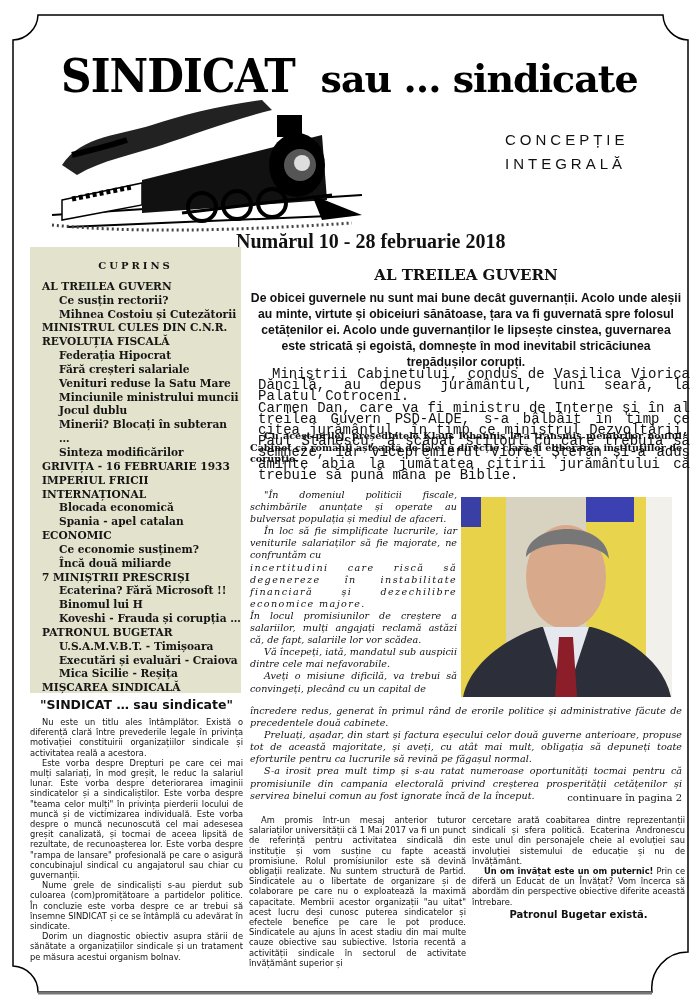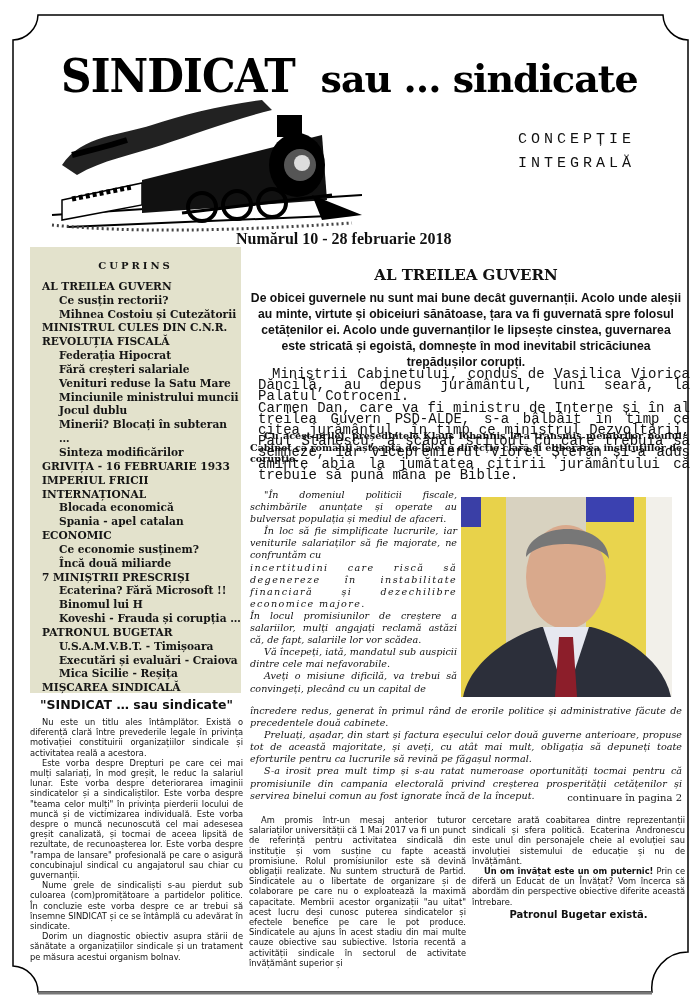--- a/index.html
+++ b/index.html
@@ -13,28 +13,28 @@
     position: absolute; left: 0; width: 686px; top: 48px; text-align: center;
     font-family: "DejaVu Serif", serif; font-weight: bold; color: #000;
     white-space: nowrap; letter-spacing: -1px;
   }
   .masthead-title .big { font-size: 47px; transform: scaleX(0.9); display: inline-block; }
   .masthead-title .small { font-size: 38px; }
 
   .train { position: absolute; left: 32px; top: 95px; width: 330px; height: 140px; }
 
   .concept {
-    position: absolute; left: 505px; top: 128px; width: 130px; text-align: right;
-    font-family: Liberation Mono, monospace; font-size: 15px; letter-spacing: 4px; line-height: 24px;
+    position: absolute; left: 505px; top: 128px; width: 130px; text-align: left;
+    font-family: Liberation Sans, sans-serif; font-size: 15px; letter-spacing: 4px; line-height: 24px;
   }
   .concept .granac { font-weight: bold; letter-spacing: 0; font-size: 14px; }
 
   .issue {
     position: absolute; left: 236px; top: 230px; font-family: "Liberation Serif", serif;
-    font-weight: bold; font-size: 16px; text-align: center;
+    font-weight: bold; font-size: 20px; text-align: center;
   }
 
   .toc {
     position: absolute; left: 30px; top: 247px; width: 211px; height: 446px;
     background: #e3e2cc; font-family: "DejaVu Serif", serif; font-weight: bold;
     font-size: 10.6px; line-height: 13.85px; padding: 12px 0 0 12px; color: #151515;
   }
   .toc .toc-title { text-align: center; letter-spacing: 3px; font-size: 10px; margin-bottom: 7px; padding-right: 12px; }
   .toc .sec { }
   .toc .sub { padding-left: 17px; }

